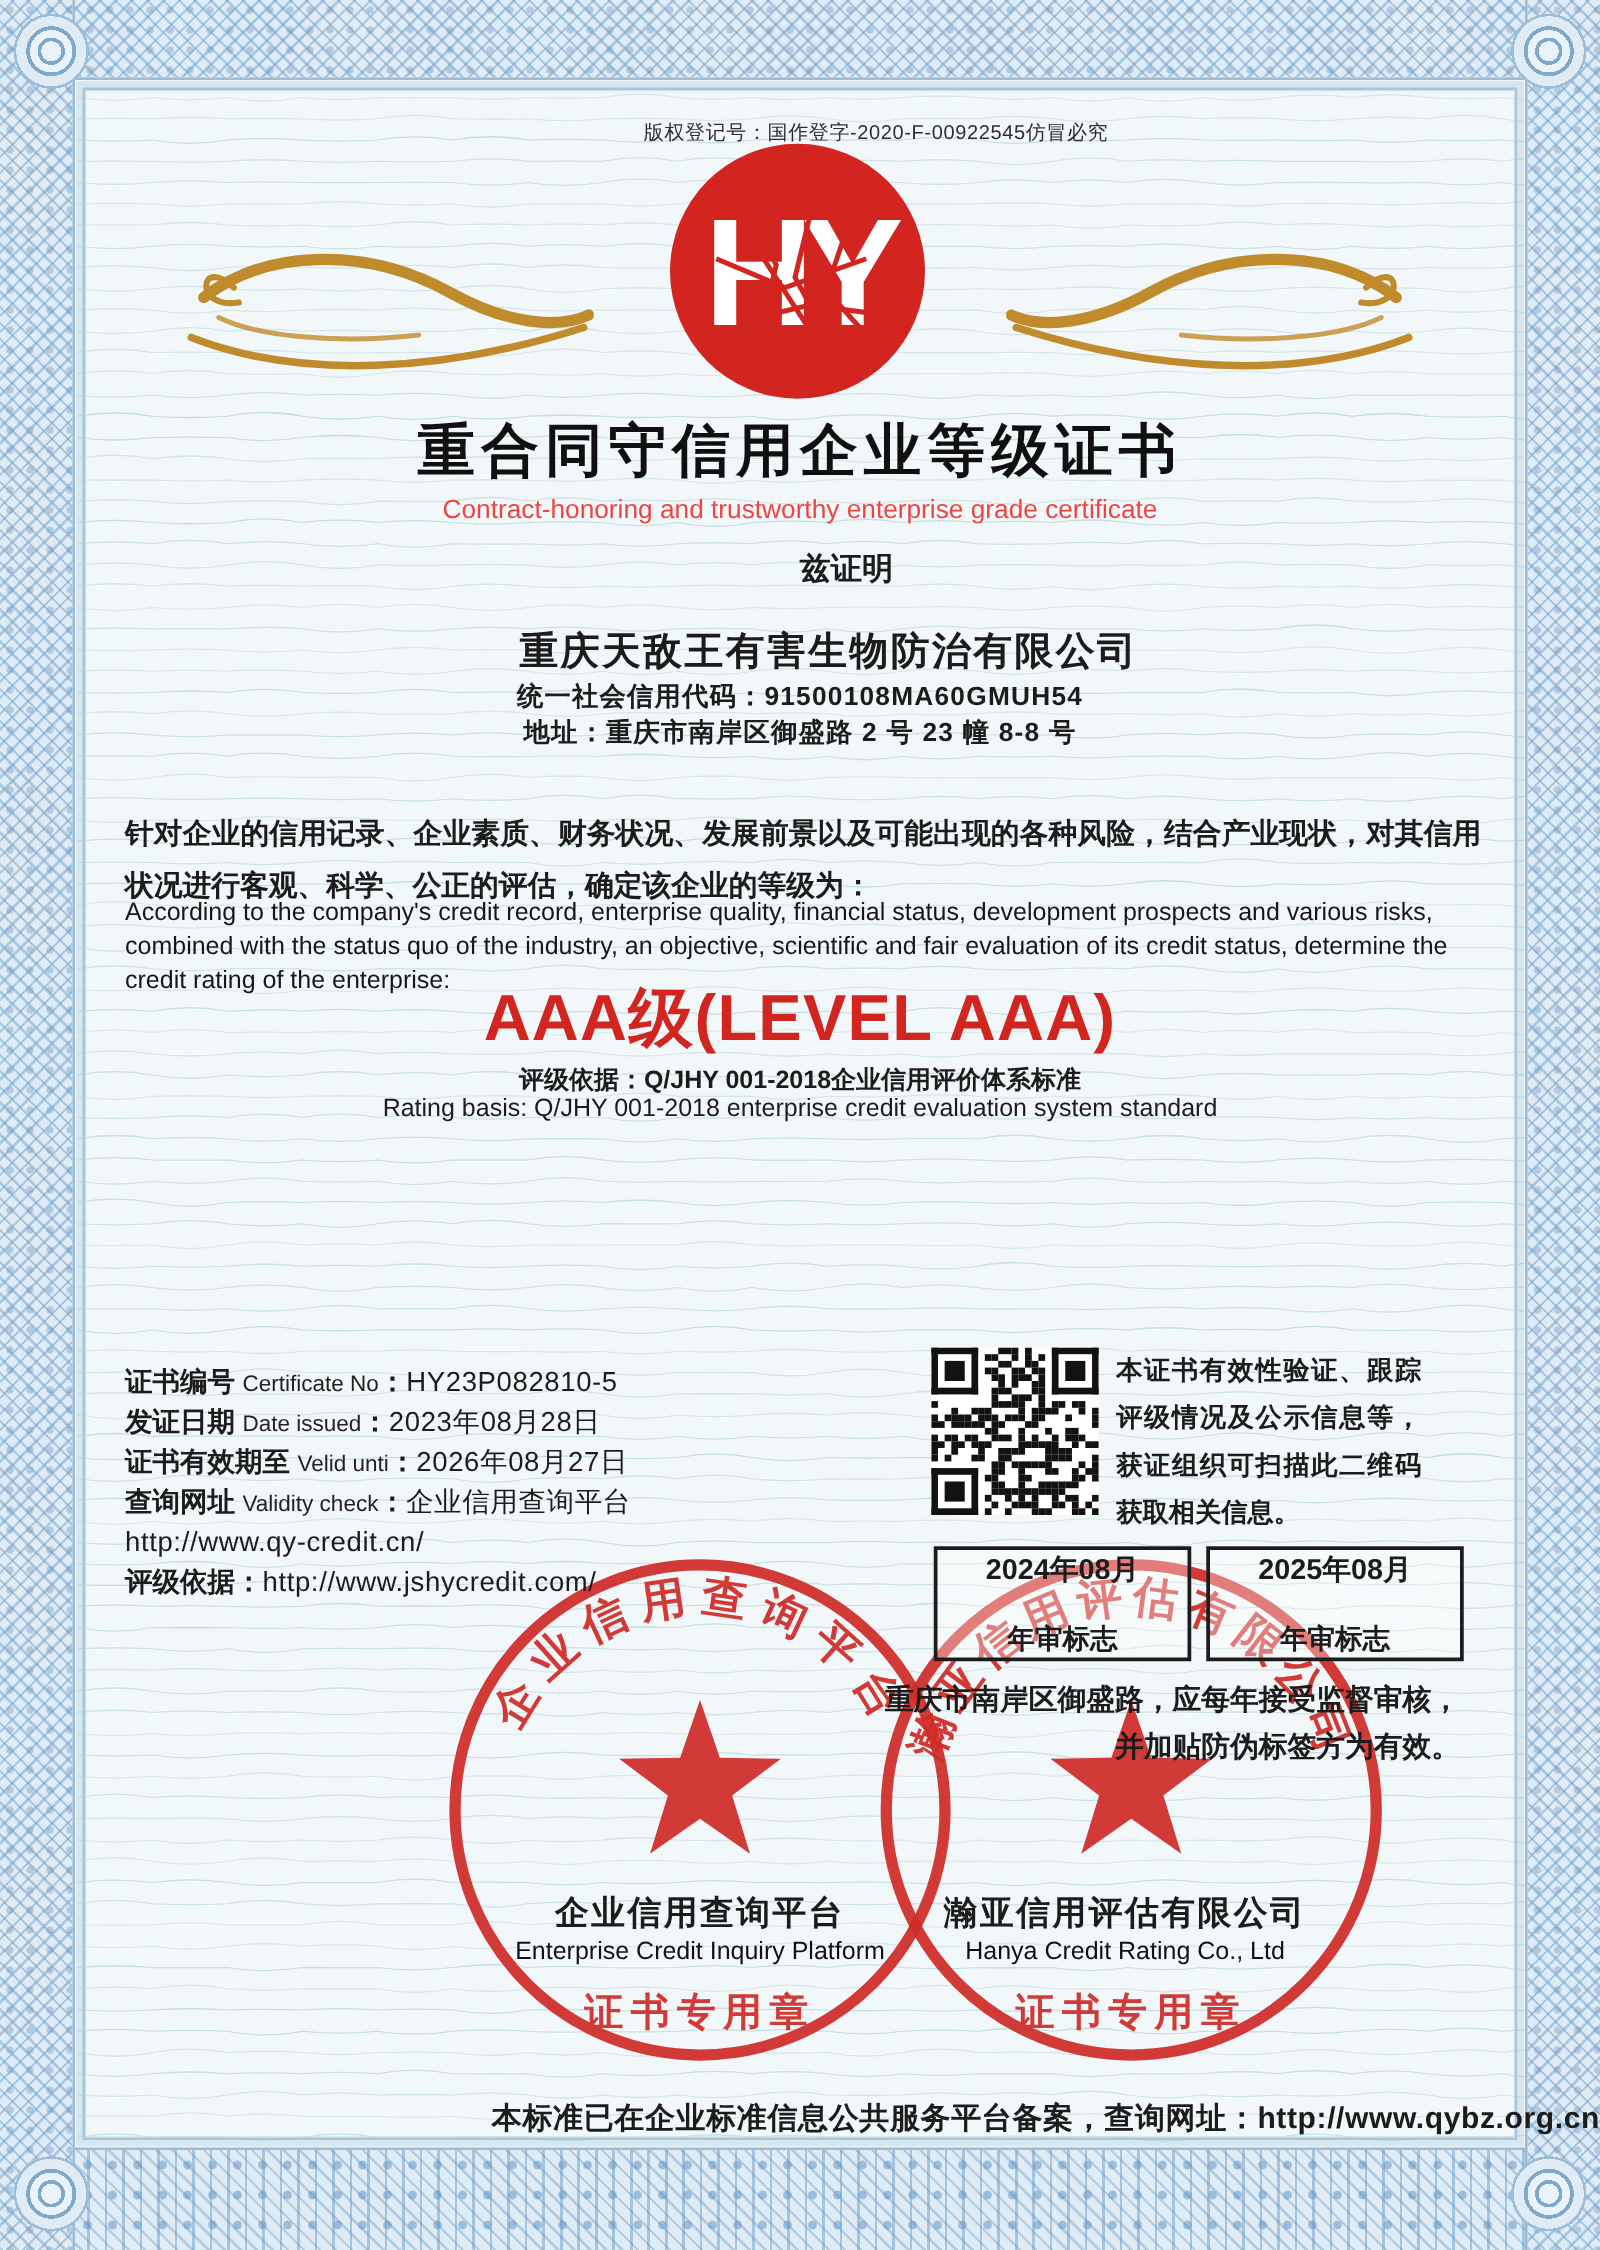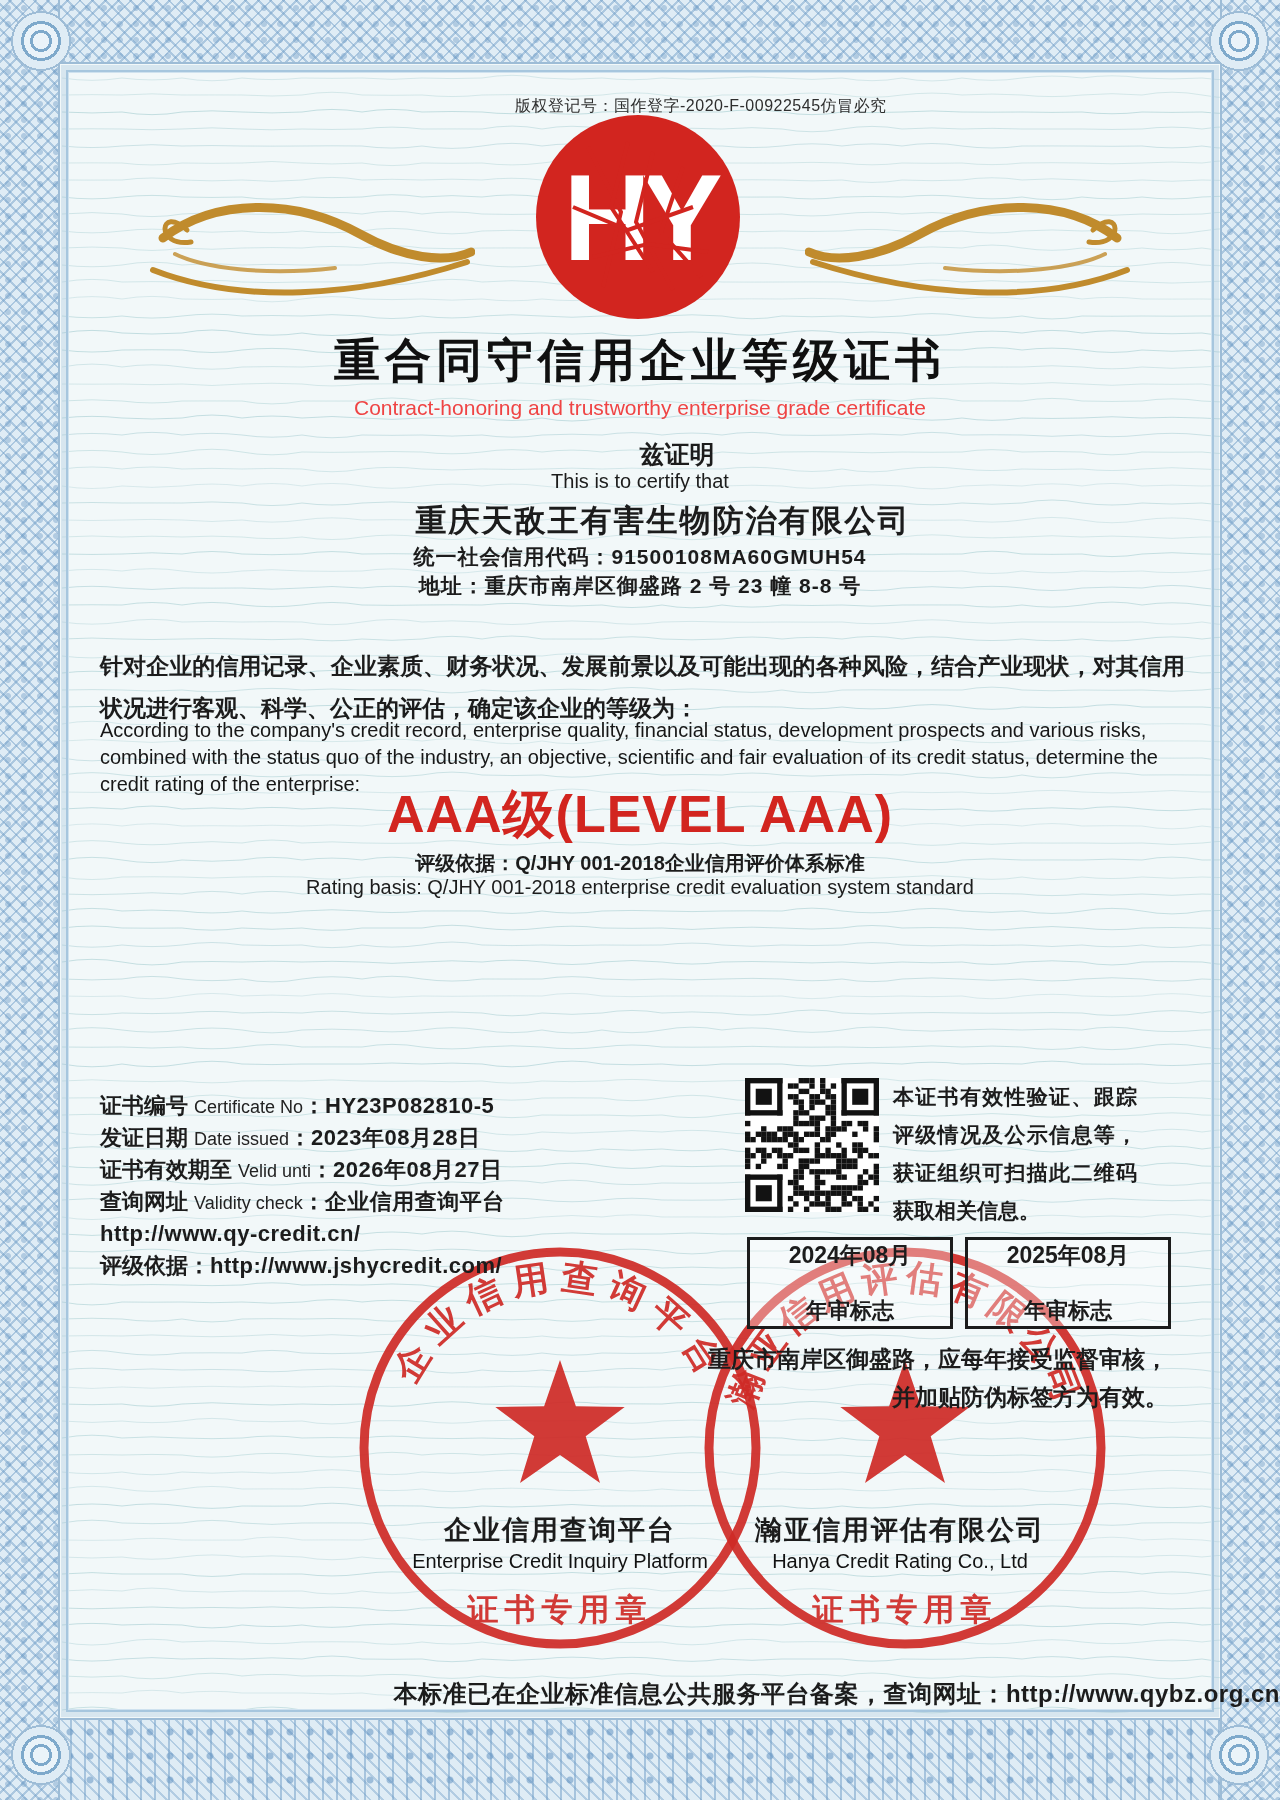--- a/index.html
+++ b/index.html
@@ -48,21 +48,21 @@
   .eval-en{top:717px;left:100px;width:1090px;font-size:20px;line-height:27px;color:#171717;z-index:3;}
   .rating-level{top:780px;left:0;width:100%;text-align:center;font-size:52px;font-weight:700;letter-spacing:1px;z-index:3;}
   .basis-zh{top:850px;left:0;width:100%;text-align:center;font-size:20px;font-weight:700;z-index:3;}
   .basis-en{top:876px;left:0;width:100%;text-align:center;font-size:20px;z-index:3;}
   
   .details{top:1090px;left:100px;width:560px;z-index:3;}
   .drow{height:32px;line-height:32px;white-space:nowrap;}
   .drow .zh{font-size:22px;font-weight:700;}
   .drow .en{font-size:18px;color:#222;margin-left:6px;}
   .drow .sep{font-size:22px;font-weight:700;}
-  .drow .val{font-size:22px;font-weight:700;letter-spacing:.5px;}
+  .drow .val{font-size:22px;font-weight:400;letter-spacing:.5px;}
   
   .qr-box{top:1078px;left:745px;width:134px;height:134px;background:#fff;z-index:3;}
   .qr-note{top:1078px;left:893px;width:244px;font-size:21px;font-weight:700;line-height:38px;text-align:justify;z-index:3;}
   .annual{top:1237px;left:747px;z-index:3;display:flex;gap:12px;}
   .abox{width:200px;height:86px;border:3px solid #1c1c1c;background:rgba(255,255,255,.35);
     display:flex;flex-direction:column;align-items:center;justify-content:space-between;gap:4px;}
   .abox .m{font-size:23px;font-weight:700;}
   .abox .l{font-size:22px;font-weight:700;}
   .sup-note{top:1340px;left:640px;width:528px;text-align:right;font-size:23px;font-weight:700;line-height:38px;z-index:3;}
   
@@ -219,21 +219,20 @@
       <path d="M18 42 C70 2 150 2 215 38 C258 62 300 68 326 56" stroke-width="9"></path>
       <path d="M8 74 C95 108 210 102 322 66" stroke-width="6"></path>
       <path d="M42 34 C14 8 10 52 46 46" stroke-width="5"></path>
       <path d="M30 58 C58 72 120 80 190 72" stroke-width="4" opacity=".8"></path>
     </g>
   </svg>
 
   <div class="abs title">重合同守信用企业等级证书</div>
   <div class="abs subtitle">Contract-honoring and trustworthy enterprise grade certificate</div>
   <div class="abs certify-zh">兹证明</div>
-  <div class="abs certify-en">This is to certify that</div>
   <div class="abs company">重庆天敌王有害生物防治有限公司</div>
   <div class="abs code-line"><span>统一社会信用代码</span><span>：</span><span>91500108MA60GMUH54</span></div>
   <div class="abs addr-line"><span>地址</span><span>：</span><span>重庆市南岸区御盛路 2 号 23 幢 8-8 号</span></div>
 
   <div class="abs eval-zh">针对企业的信用记录、企业素质、财务状况、发展前景以及可能出现的各种风险，结合产业现状，对其信用状况进行客观、科学、公正的评估，确定该企业的等级为：</div>
   <div class="abs eval-en">According to the company's credit record, enterprise quality, financial status, development prospects and various risks, combined with the status quo of the industry, an objective, scientific and fair evaluation of its credit status, determine the credit rating of the enterprise:</div>
 
   <div class="abs rating-level" style="color:#d2251f">AAA级(LEVEL AAA)</div>
   <div class="abs basis-zh">评级依据：Q/JHY 001-2018企业信用评价体系标准</div>
   <div class="abs basis-en">Rating basis: Q/JHY 001-2018 enterprise credit evaluation system standard</div>

